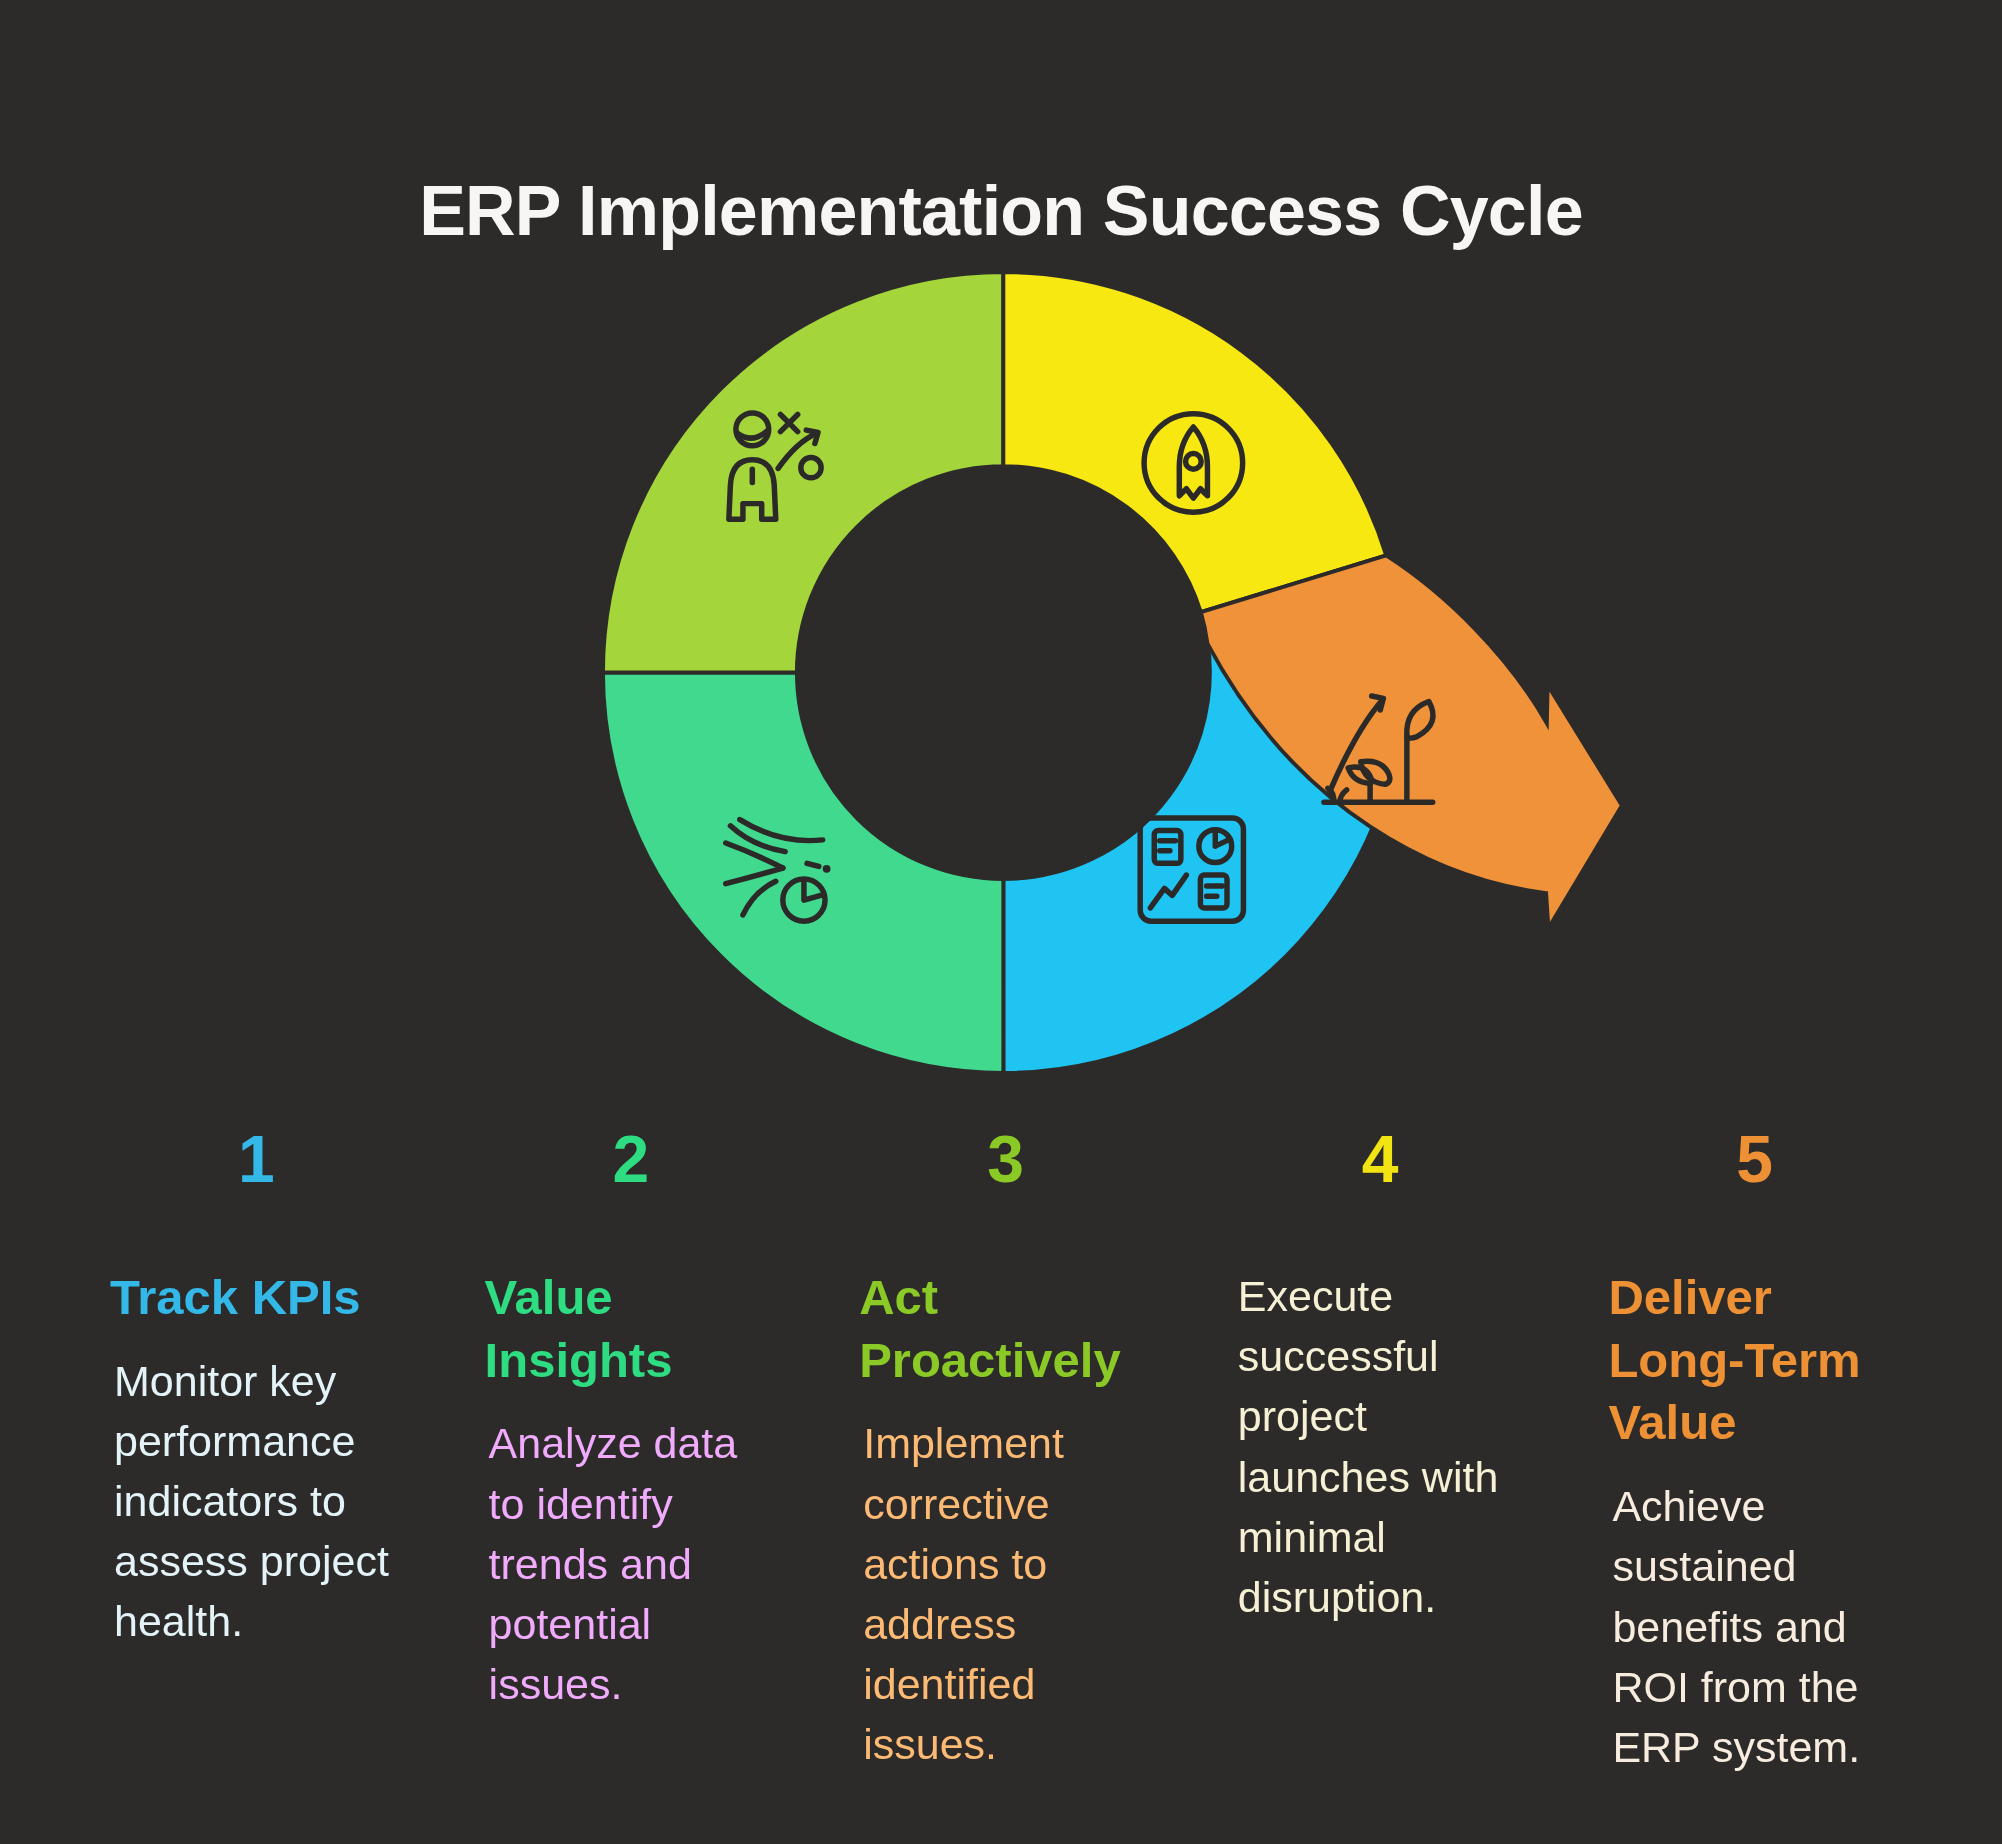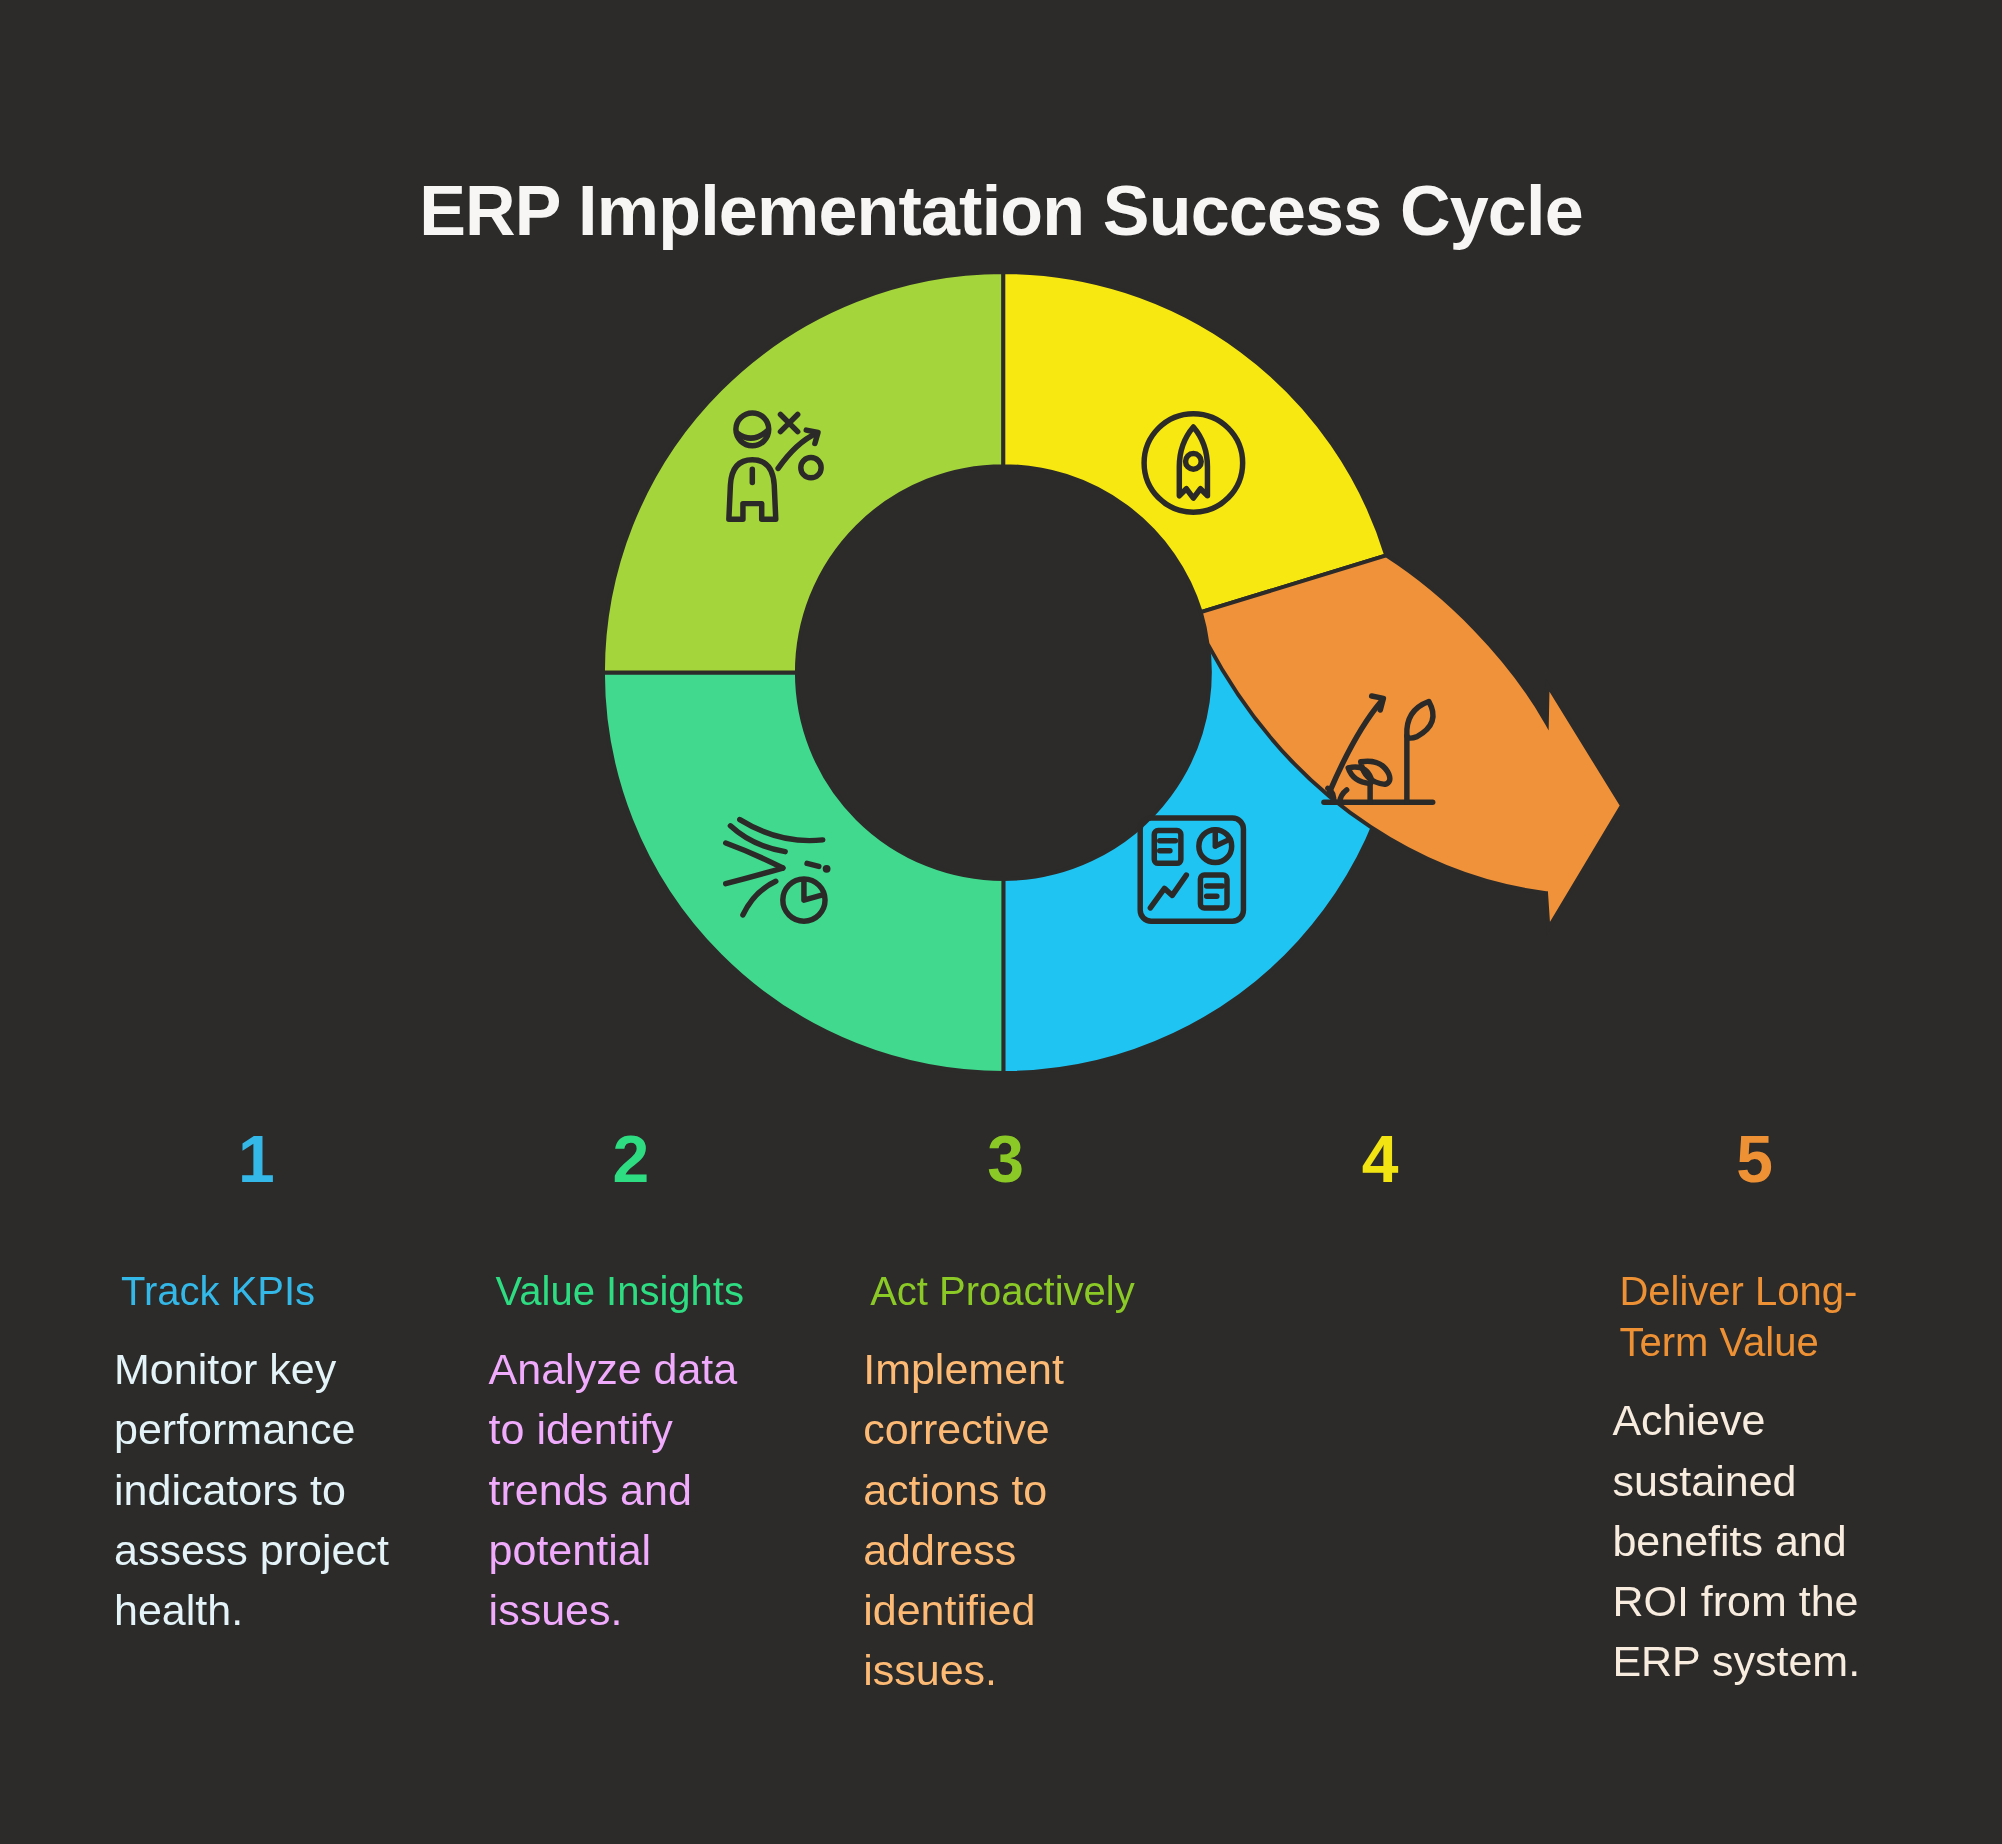--- a/index.html
+++ b/index.html
@@ -5,21 +5,21 @@
   html,body{margin:0;padding:0;background:#2c2b2a;}
   .page{position:relative;width:2002px;height:1844px;background:#2c2b2a;overflow:hidden;
         font-family:"Liberation Sans", sans-serif;}
   .title{position:absolute;top:124px;left:0;width:100%;text-align:center;
          font-size:70px;font-weight:700;color:#f7f6f4;letter-spacing:-0.8px;}
   .diagram-svg{position:absolute;top:0;left:0;}
   .steps{position:absolute;top:1126px;left:110px;width:1791px;
          display:grid;grid-template-columns:repeat(5,1fr);column-gap:82px;}
   .col{display:block;}
   .num{font-size:66px;font-weight:700;line-height:1;text-align:center;margin:0 0 74px 0;}
-  .head{font-size:40px;font-weight:400;line-height:1.28;margin:0 0 22px 11px;}
+  .head{font-size:49px;font-weight:700;line-height:1.28;margin:0 0 22px 0;}
   .body{font-size:43px;font-weight:400;line-height:1.4;margin:4px;}
   .a1{color:#33b8e8}.a2{color:#2edc82}.a3{color:#8bc926}.a4{color:#f2e312}.a5{color:#ee9134}
   .b1{color:#e3f3f7}.b2{color:#f0abfc}.b3{color:#fdba74}.b4{color:#f6f1d4}.b5{color:#f8ecdf}
   .ic{fill:none;stroke:#2b2a28;stroke-width:7;stroke-linecap:round;stroke-linejoin:round;}
   .seg{stroke:#2c2b2a;stroke-width:5;}
 </style>
 </head>
 <body>
 
 <div class="page">
@@ -110,20 +110,21 @@
     </div>
 
     <div class="col">
       <div class="num a3">3</div>
       <div class="head a3">Act Proactively</div>
       <p class="body b3">Implement corrective actions to address identified issues.</p>
     </div>
 
     <div class="col">
       <div class="num a4">4</div>
+      <p class="body b4">Execute successful project launches with minimal disruption.</p>
     </div>
 
     <div class="col">
       <div class="num a5">5</div>
       <div class="head a5">Deliver Long-Term Value</div>
       <p class="body b5">Achieve sustained benefits and ROI from the ERP system.</p>
     </div>
 
   </div>
 </div>

